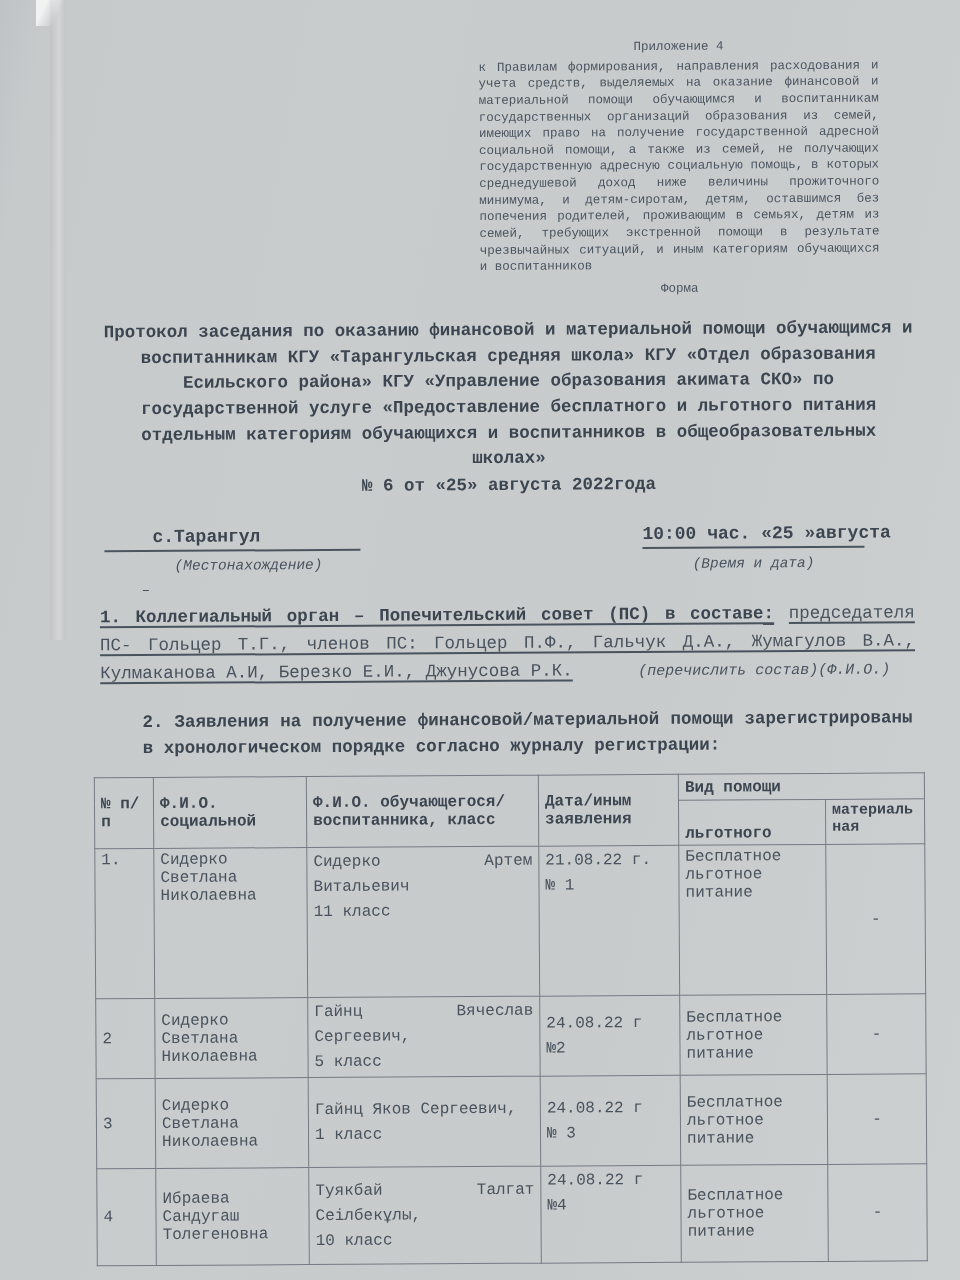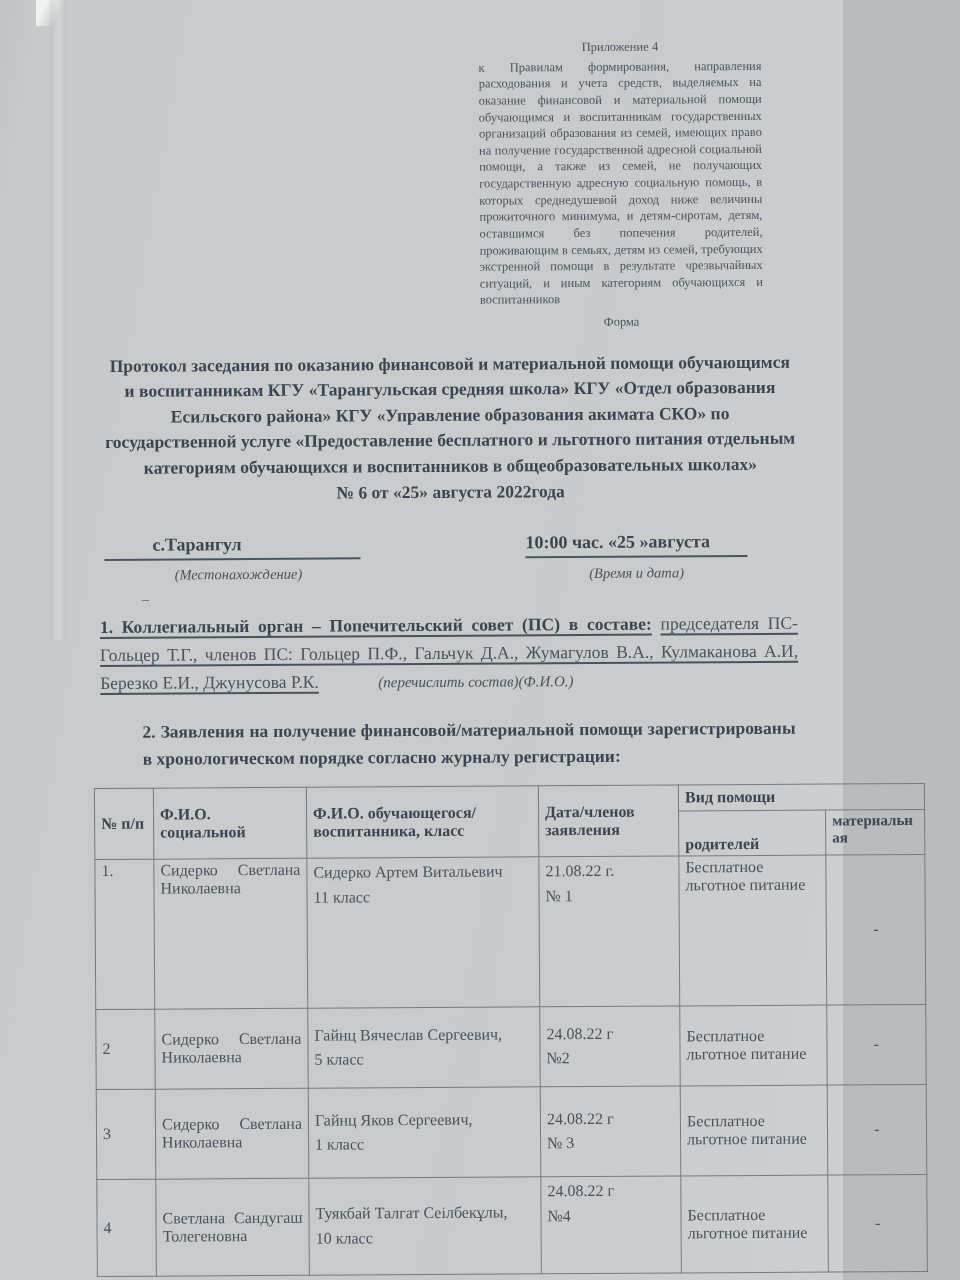--- a/index.html
+++ b/index.html
@@ -3,22 +3,23 @@
 <meta charset="utf-8">
 <style>
   html,body { margin:0; padding:0; }
   body {
     width:960px; height:1280px; overflow:hidden;
     background:#b9bcbe;
     font-family:"Liberation Serif","DejaVu Serif",serif;
     color:#49535e;
   }
   .page {
-    position:relative; width:843px; height:1280px;
+    position:relative; width:960px; height:1280px;
     background:linear-gradient(100deg,#bfc3c5 0%,#c7cacb 4%,#c9cccd 30%,#c8cbcc 62%,#cdd0d1 100%);
+    font-family:Liberation Mono, monospace;
   }
   
   .fold {
     position:absolute; top:0; left:36px; width:56px; height:26px;
     background:linear-gradient(115deg,#f1f2f2 16%, rgba(241,242,242,0) 42%);
   }
   .crease {
     position:absolute; top:0; left:50px; width:16px; height:640px;
     background:linear-gradient(90deg, rgba(70,80,90,0.05), rgba(255,255,255,0.22) 55%, rgba(70,80,90,0.04));
   }
@@ -141,25 +142,25 @@
           <col style="width:232px">
         <col style="width:140px">
           <col style="width:147px">
           <col style="width:99px">
       </colgroup>
       <thead>
         <tr class="h1">
           <th rowspan="2" class="th-num">№ п/п</th>
           <th rowspan="2" class="th-applicant">Ф.И.О. социальной</th>
           <th rowspan="2" class="th-student">Ф.И.О. обучающегося/ воспитанника, класс</th>
-          <th rowspan="2" class="th-date">Дата/членов заявления</th>
+          <th rowspan="2" class="th-date">Дата/иным заявления</th>
           <th colspan="2" class="th-group">Вид помощи</th>
         </tr>
         <tr class="h2">
-          <th class="th-fin">родителей</th>
+          <th class="th-fin">льготного</th>
           <th class="th-mat">материальная</th>
         </tr>
       </thead>
       <tbody>
         <tr class="r1">
           <td class="c-num va-top">1.</td>
           <td class="c-applicant va-top">Сидерко Светлана Николаевна</td>
           <td class="c-student va-top">
             <div class="line1 cell-line">Сидерко Артем Витальевич</div>
             <div class="cell-line">11 класс</div>
@@ -194,21 +195,21 @@
           </td>
           <td class="c-date va-mid">
             <div class="cell-line">24.08.22 г</div>
             <div class="cell-line">№ 3</div>
           </td>
           <td class="c-fin va-mid">Бесплатное льготное питание</td>
           <td class="c-mat">-</td>
         </tr>
         <tr class="r4">
           <td class="c-num va-mid">4</td>
-          <td class="c-applicant va-mid">Светлана Сандугаш Толегеновна</td>
+          <td class="c-applicant va-mid">Ибраева Сандугаш Толегеновна</td>
           <td class="c-student va-mid">
             <div class="line1 cell-line">Туякбай Талгат Сеілбекұлы,</div>
             <div class="cell-line">10 класс</div>
           </td>
           <td class="c-date va-top">
             <div class="cell-line">24.08.22 г</div>
             <div class="cell-line">№4</div>
           </td>
           <td class="c-fin va-mid">Бесплатное льготное питание</td>
           <td class="c-mat">-</td>

